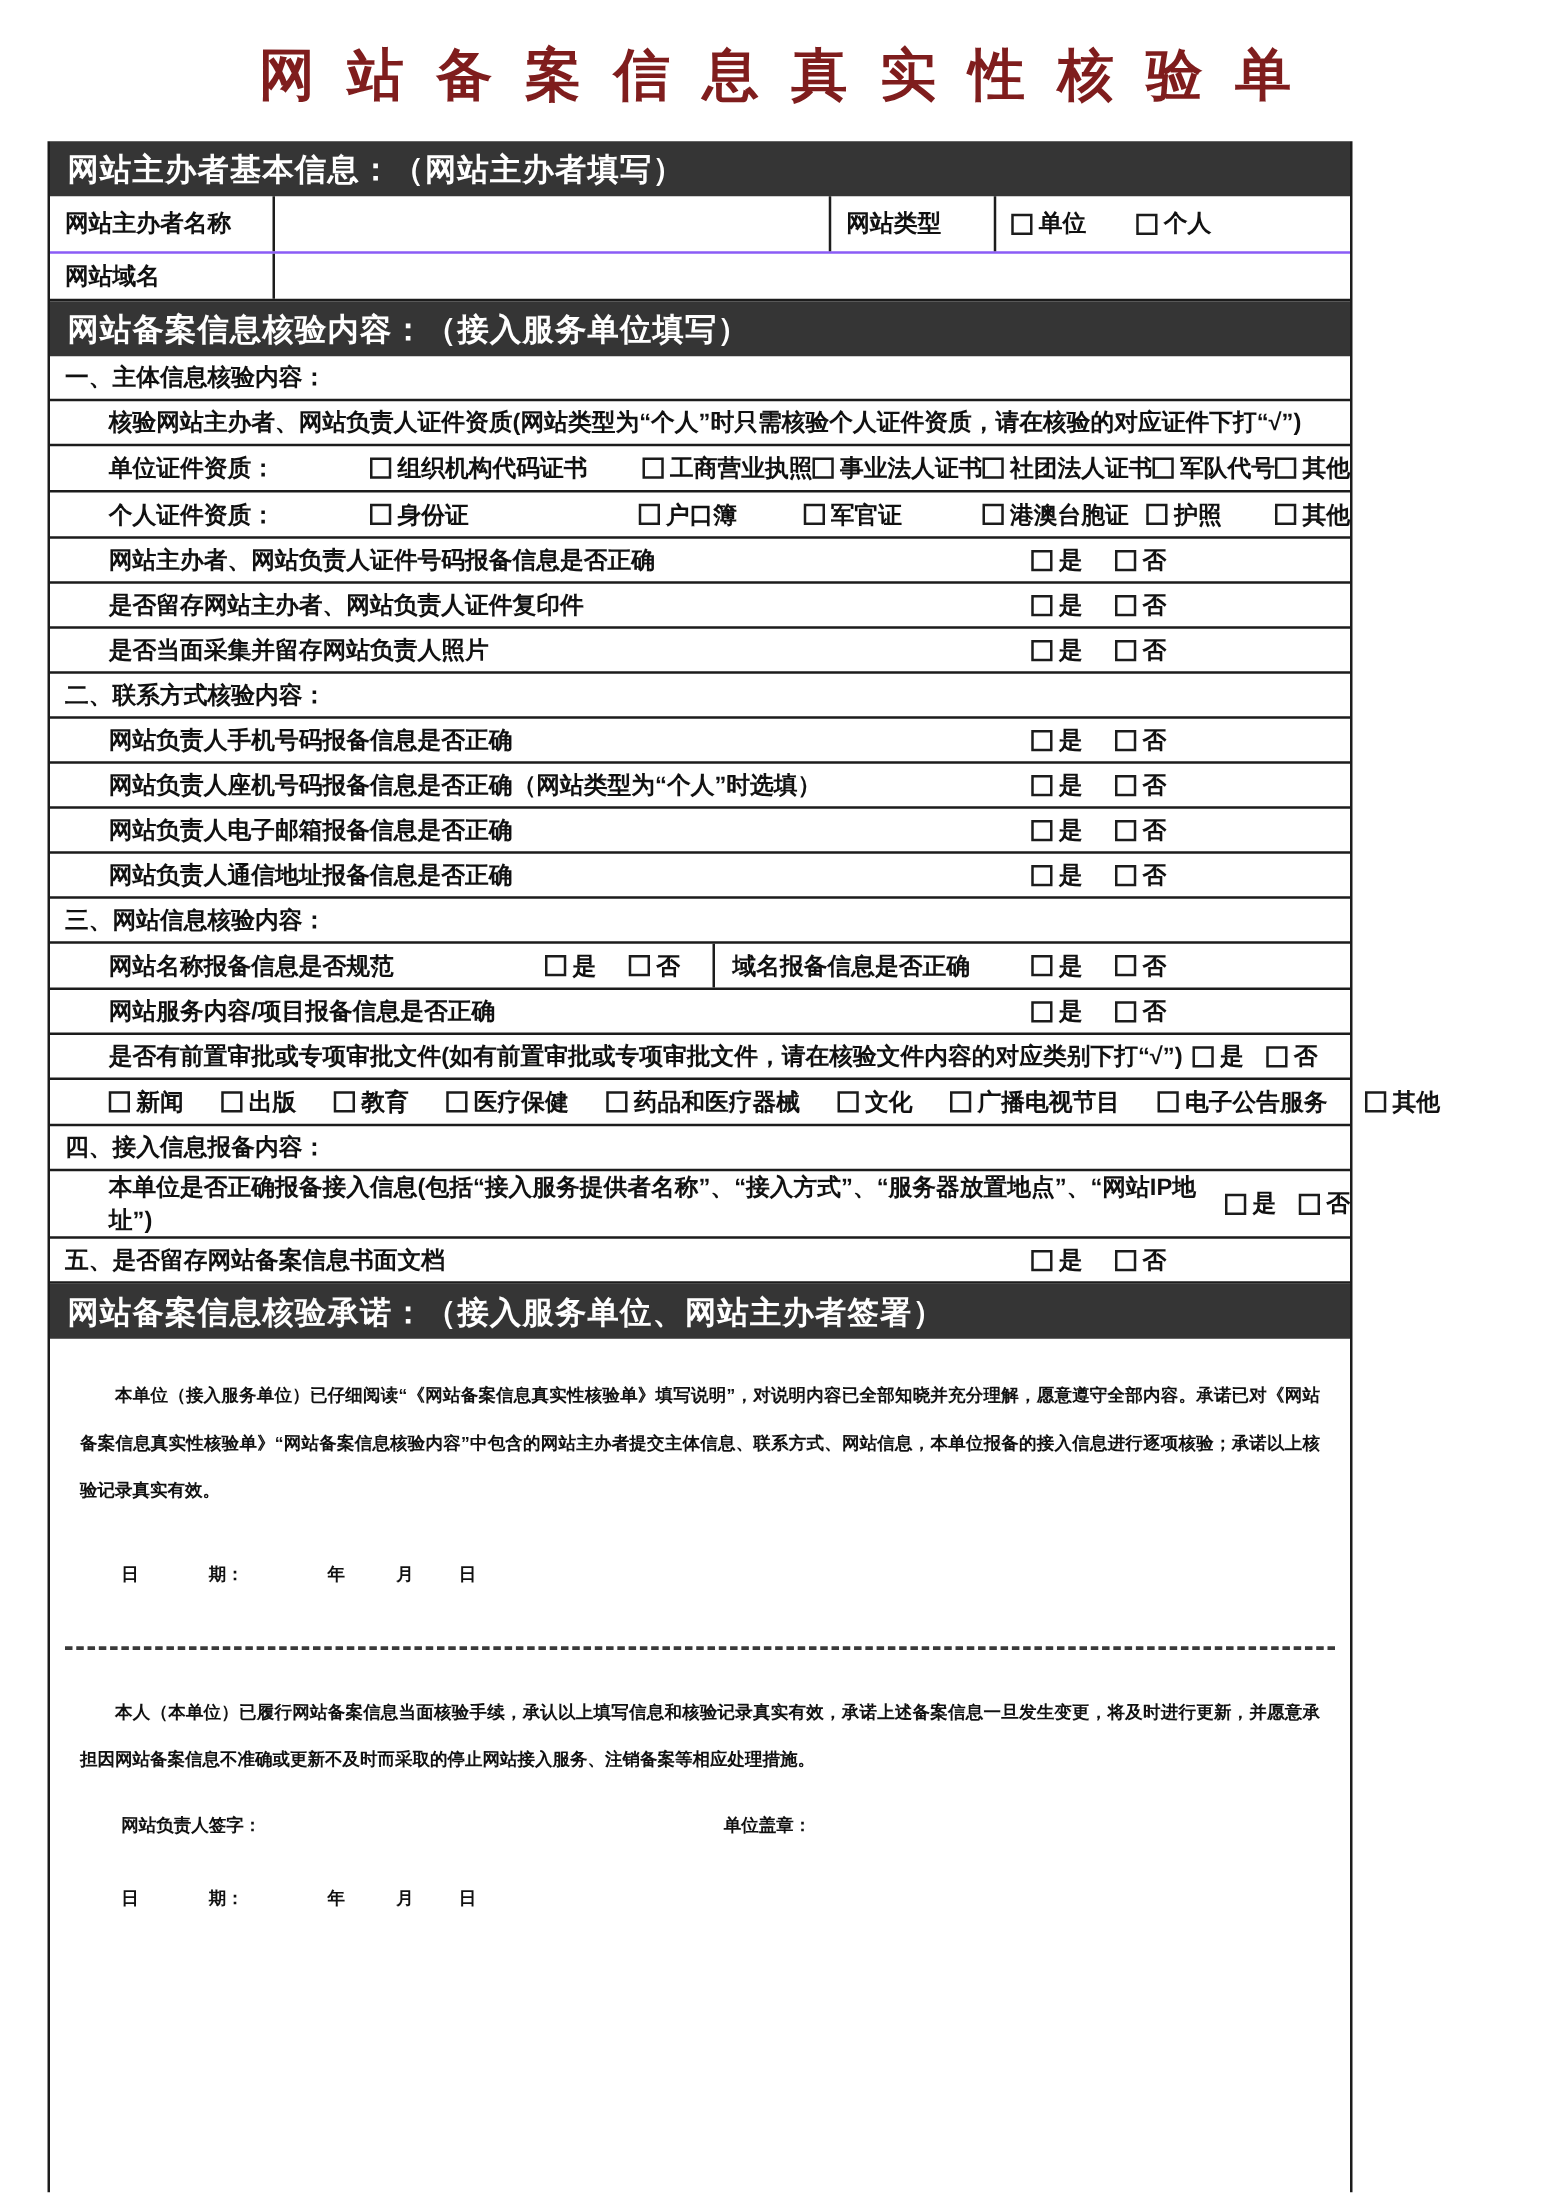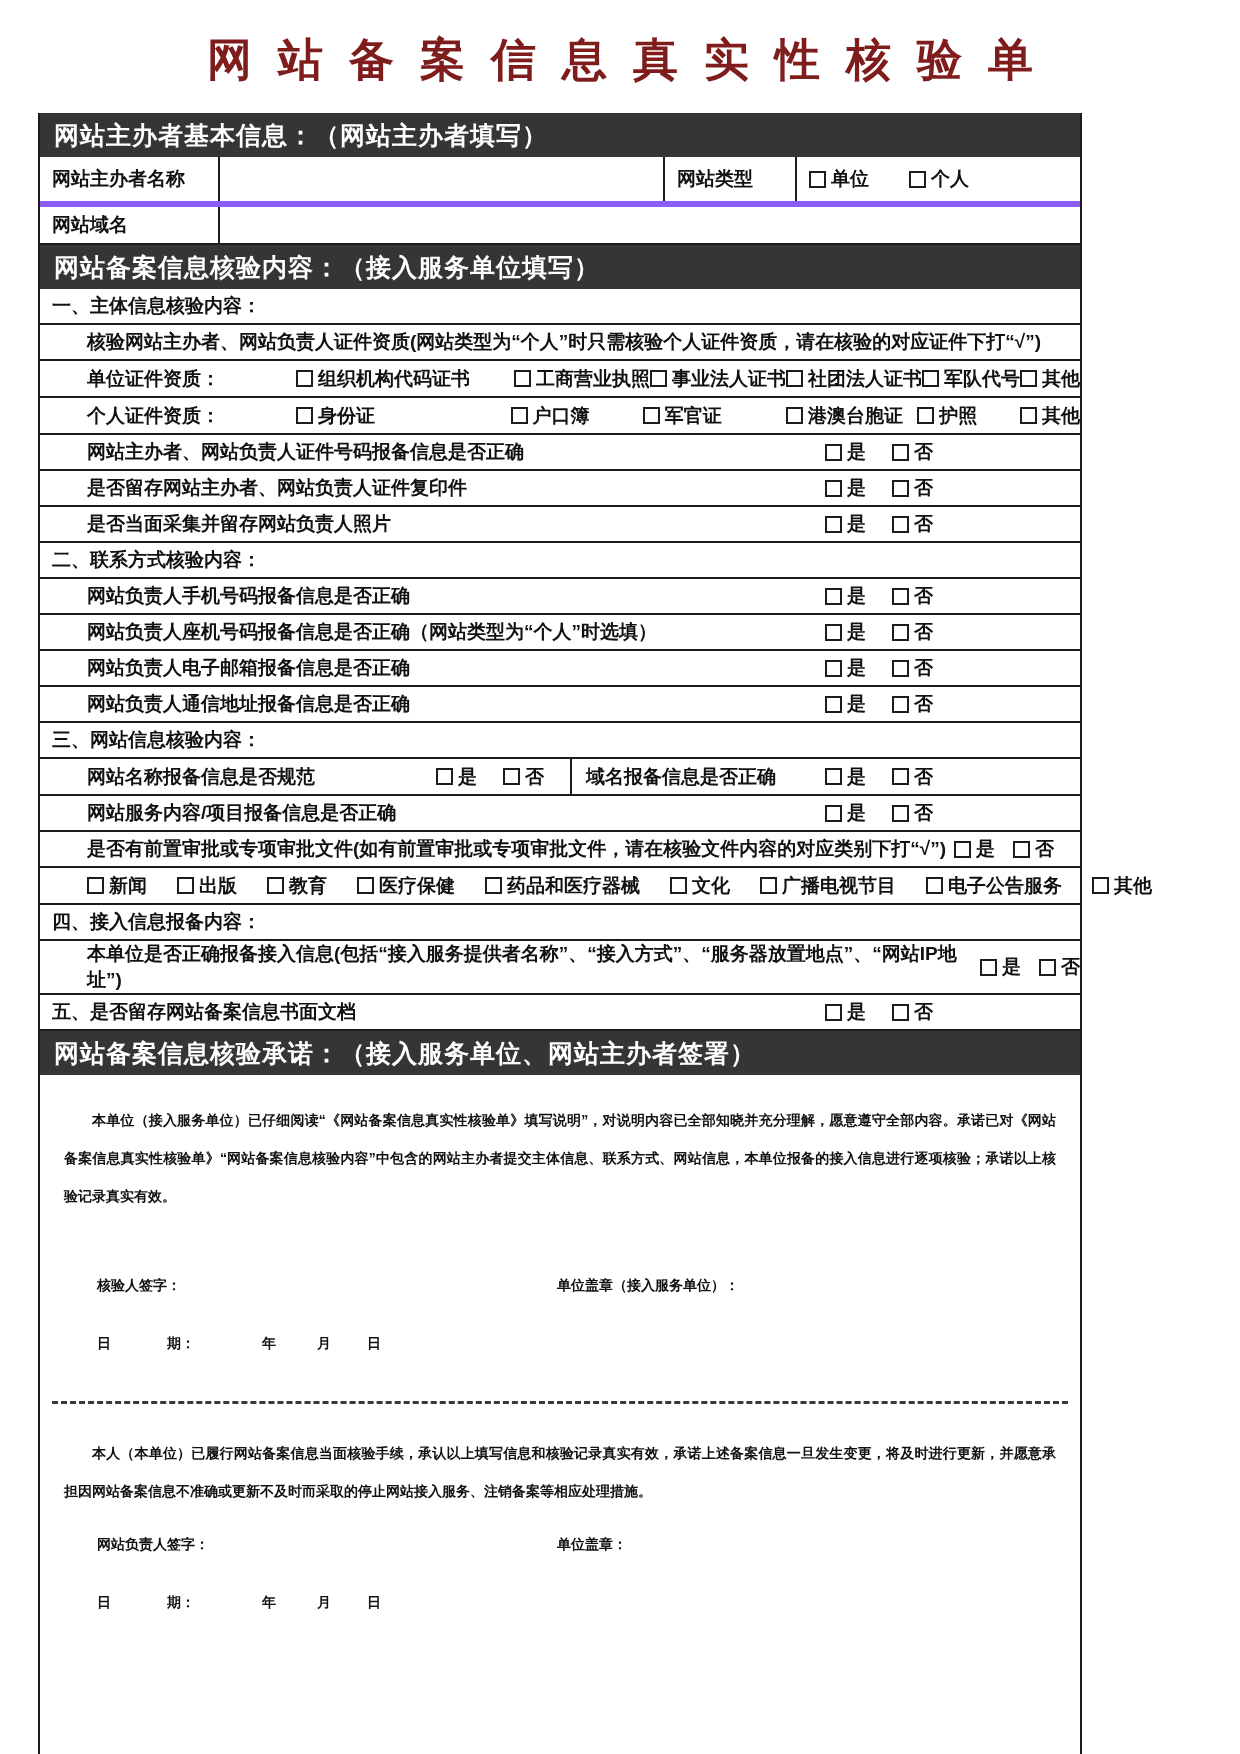--- a/index.html
+++ b/index.html
@@ -18,21 +18,21 @@
     border-left:2px solid #1c1c1c; border-right:2px solid #1c1c1c;
     border-bottom:7px solid #262626; box-sizing:border-box; background:#fff;
   }
   .bar {
     background:#353535; color:#ffffff; min-height:44px;
     display:flex; align-items:center; padding:0 14px;
     font-size:25px; font-weight:700; letter-spacing:1px;
   }
   .brow {
     display:grid; grid-template-columns:180px 1fr 132px 283px;
-    border-bottom:6px solid #8b5cf6; font-size:19px; font-weight:700;text-align:right;
+    border-bottom:2px solid #8b5cf6; font-size:19px; font-weight:700;text-align:right;
   }
   .brow2 { display:grid; grid-template-columns:180px 1fr; border-bottom:2px solid #1c1c1c; font-size:19px; font-weight:700; }
   .bcell { padding:0 12px; display:flex; align-items:center; align-self:stretch; min-height:44px; }
   .bcell.sm { min-height:36px; }
   .bcell.br { border-right:2px solid #1c1c1c; }
   .r {
     display:flex; align-items:center; border-bottom:2px solid #1c1c1c;
     font-size:19px; font-weight:700; min-height:34px;
   }
   .r.tall { min-height:35px; }
@@ -391,38 +391,34 @@
             <span>否</span>
           </span>
       </span>
     </div>
 
     <div class="bar">网站备案信息核验承诺：（接入服务单位、网站主办者签署）</div>
 
     <div class="cbox">
       <p class="para">本单位（接入服务单位）已仔细阅读“《网站备案信息真实性核验单》填写说明”，对说明内容已全部知晓并充分理解，愿意遵守全部内容。承诺已对《网站备案信息真实性核验单》“网站备案信息核验内容”中包含的网站主办者提交主体信息、联系方式、网站信息，本单位报备的接入信息进行逐项核验；承诺以上核验记录真实有效。</p>
 
-      <div class="sigline">
-        <span class="sig1">核验人签字：</span>
-        <span>单位盖章（接入服务单位）：</span>
-      </div>
 
       <div class="dateline">
         <span class="d1">日</span>
         <span class="d2">期：</span>
         <span class="dy">年</span>
         <span class="dm">月</span>
         <span class="dd">日</span>
       </div>
 
       <div class="dashed"></div>
 
       <p class="para para2">本人（本单位）已履行网站备案信息当面核验手续，承认以上填写信息和核验记录真实有效，承诺上述备案信息一旦发生变更，将及时进行更新，并愿意承担因网站备案信息不准确或更新不及时而采取的停止网站接入服务、注销备案等相应处理措施。</p>
 
-      <div class="sigline" style="margin-top:26px;">
+      <div class="sigline" style="margin-top:26px;gap:22px;">
         <span class="sig1">网站负责人签字：</span>
         <span>单位盖章：</span>
       </div>
 
       <div class="dateline">
         <span class="d1">日</span>
         <span class="d2">期：</span>
         <span class="dy">年</span>
         <span class="dm">月</span>
         <span class="dd">日</span>

